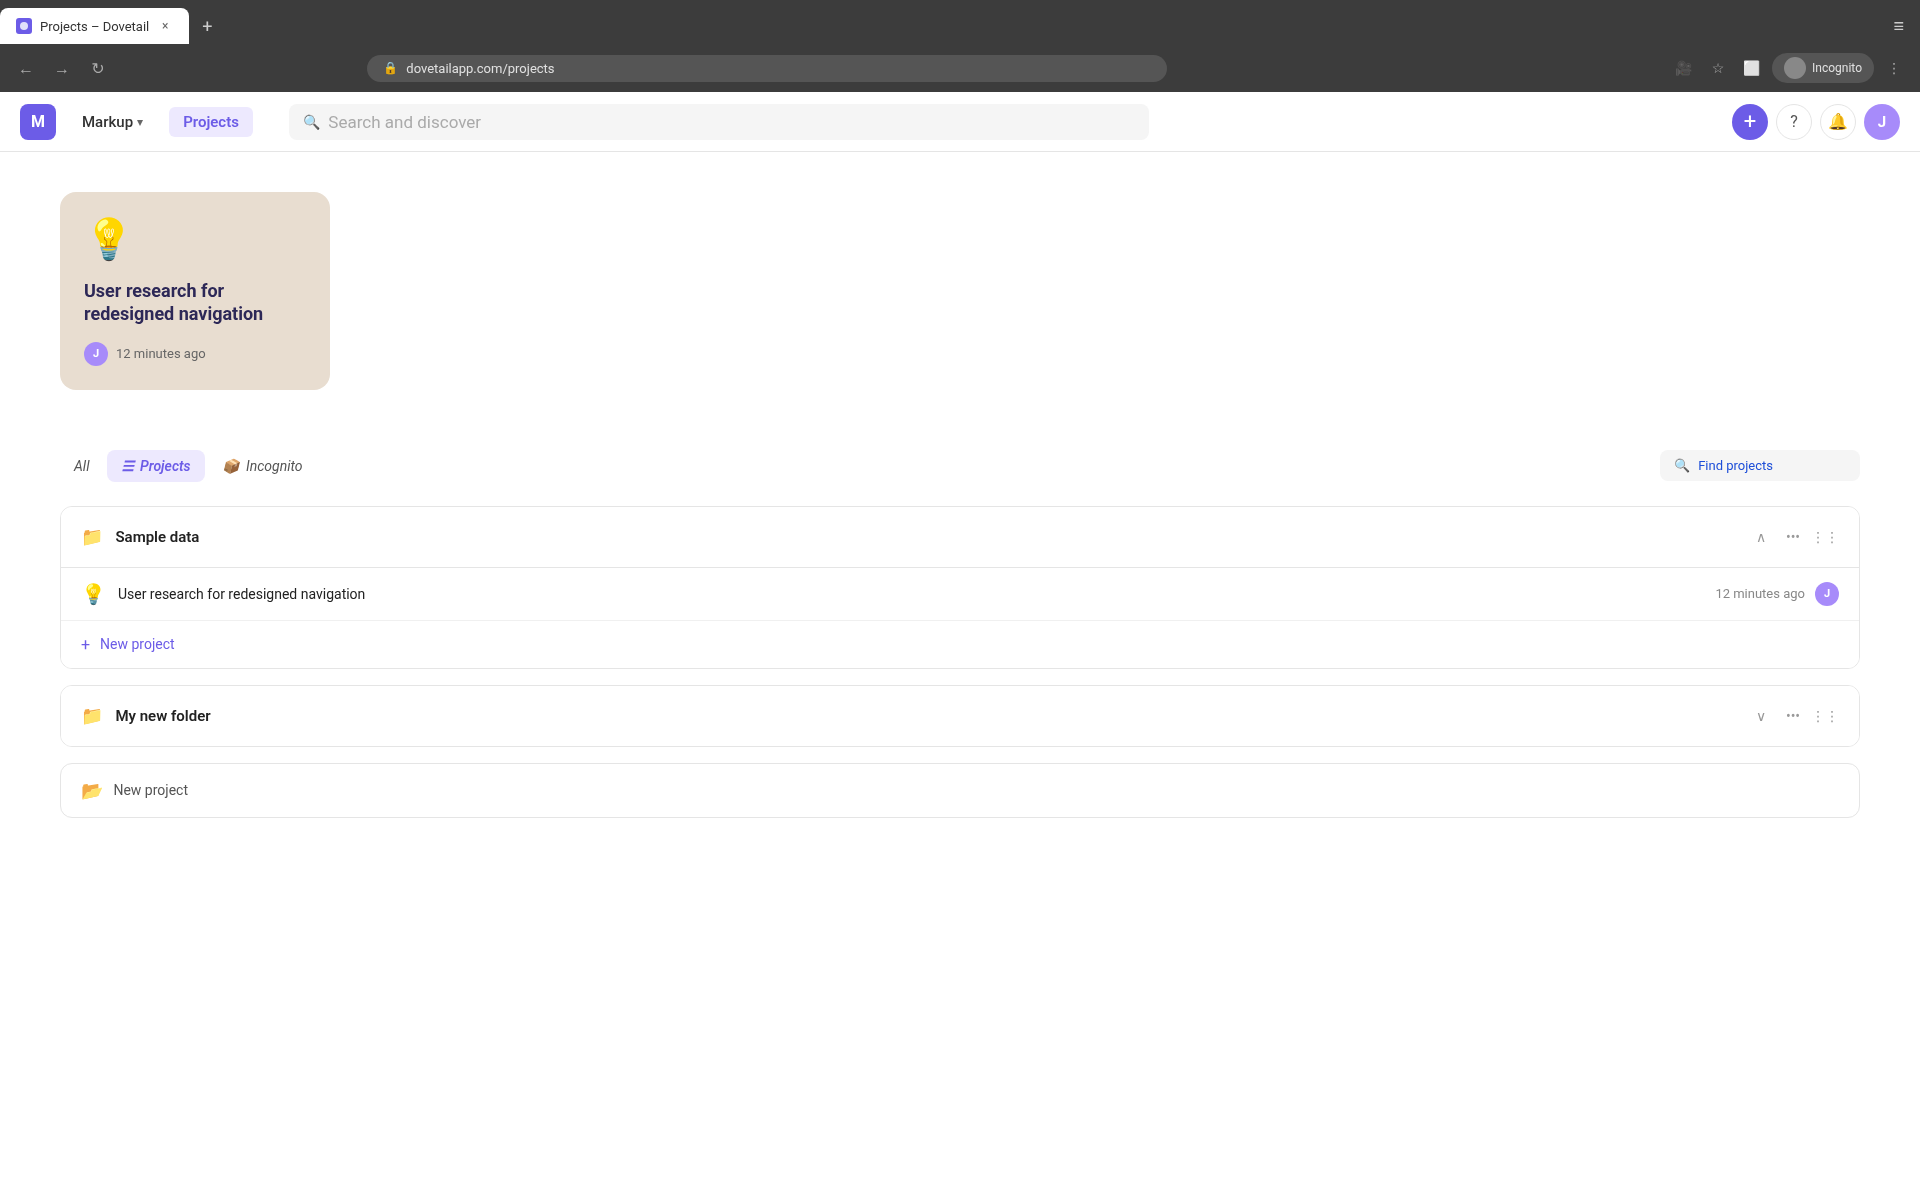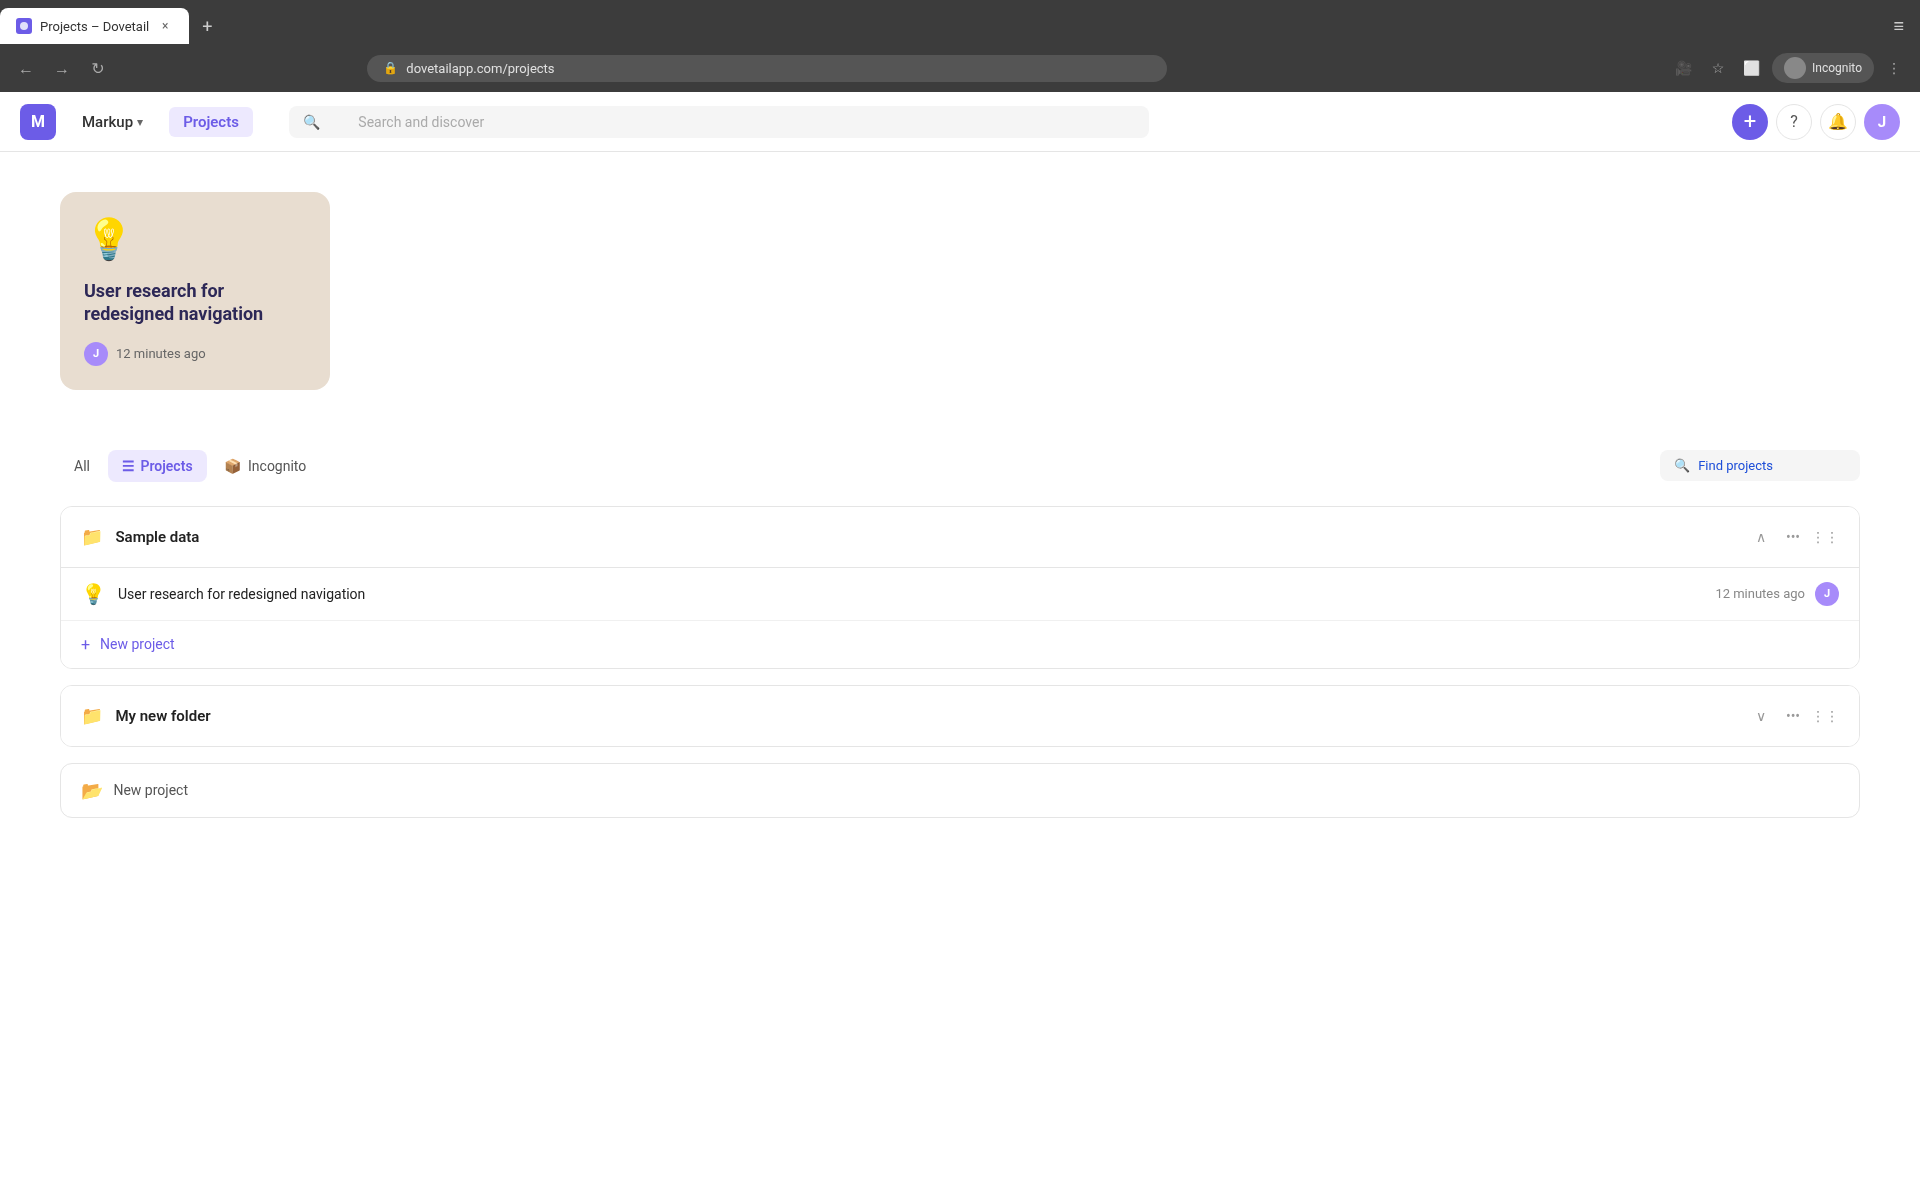--- a/index.html
+++ b/index.html
@@ -26,41 +26,41 @@
     .incognito-avatar { width: 22px; height: 22px; background: #888; border-radius: 50%; }
 
     
     .app-header { background: #fff; border-bottom: 1px solid #e5e5e5; display: flex; align-items: center; padding: 0 20px; height: 60px; gap: 16px; }
     .workspace-avatar { width: 36px; height: 36px; background: #6c5ce7; border-radius: 8px; display: flex; align-items: center; justify-content: center; color: #fff; font-weight: bold; font-size: 16px; cursor: pointer; flex-shrink: 0; }
     .workspace-btn { display: flex; align-items: center; gap: 4px; padding: 6px 10px; border-radius: 6px; cursor: pointer; font-size: 15px; color: #333; font-weight: 500; }
     .chevron-down { font-size: 12px; color: #666; }
     .nav-projects { background: #ede9fe; color: #6c5ce7; padding: 6px 14px; border-radius: 6px; font-size: 15px; font-weight: 600; cursor: pointer; }
     .header-search { flex: 1; max-width: 860px; margin: 0 20px; background: #f5f5f5; border-radius: 8px; display: flex; align-items: center; padding: 8px 14px; gap: 8px; cursor: text; }
     .header-search-icon { color: #999; font-size: 14px; }
-    .header-search-text { color: #aaa; font-size: 14px; margin-left: 30px; }
+    .header-search-text { color: #aaa; font-size: 17px; }
     .header-actions { margin-left: auto; display: flex; align-items: center; gap: 8px; }
     .header-add-btn { width: 36px; height: 36px; background: #6c5ce7; border-radius: 50%; display: flex; align-items: center; justify-content: center; color: #fff; font-size: 22px; cursor: pointer; }
     .header-icon-btn { width: 36px; height: 36px; border-radius: 50%; display: flex; align-items: center; justify-content: center; color: #555; font-size: 16px; cursor: pointer; border: 1px solid #e5e5e5; }
     .user-avatar { width: 36px; height: 36px; background: #a78bfa; border-radius: 50%; display: flex; align-items: center; justify-content: center; color: #fff; font-weight: bold; font-size: 15px; cursor: pointer; }
 
     
     .main-content { padding: 40px 60px; background: #fff; }
 
     
     .recent-section { margin-bottom: 60px; }
     .project-card { background: #e8ddd0; border-radius: 16px; padding: 24px; width: 270px; cursor: pointer; transition: box-shadow 0.2s; }
     .card-emoji { font-size: 40px; margin-bottom: 16px; display: block; }
     .card-title { font-size: 18px; font-weight: 700; color: #2d2857; line-height: 1.3; margin-bottom: 16px; }
     .card-footer { display: flex; align-items: center; gap: 8px; }
     .card-user-avatar { width: 24px; height: 24px; background: #a78bfa; border-radius: 50%; display: flex; align-items: center; justify-content: center; color: #fff; font-size: 11px; font-weight: bold; }
     .card-time { font-size: 13px; color: #666; }
 
     
     .filter-section { margin-bottom: 24px; display: flex; align-items: center; gap: 0; }
-    .filter-tabs { display: flex; align-items: center; gap: 4px; }
+    .filter-tabs { display: flex; align-items: center; gap: 4px; font-style: italic; }
     .filter-tab { padding: 8px 14px; border-radius: 8px; font-size: 14px; cursor: pointer; color: #555; display: flex; align-items: center; gap: 6px; }
     .filter-tab.active { background: #ede9fe; color: #6c5ce7; font-weight: 600; }
     .filter-tab-icon { font-size: 14px; }
     .filter-search { margin-left: auto; background: #f5f5f5; border-radius: 8px; display: flex; align-items: center; padding: 8px 14px; gap: 8px; width: 200px; }
     .filter-search-icon { color: #999; font-size: 13px; }
     .filter-search-text { color: #1d4ed8; font-size: 13px; }
 
     
     .projects-list { border: 1px solid #e5e5e5; border-radius: 12px; overflow: hidden; margin-bottom: 16px; }
     .folder-header { display: flex; align-items: center; padding: 16px 20px; background: #fff; border-bottom: 1px solid #e5e5e5; gap: 12px; }

